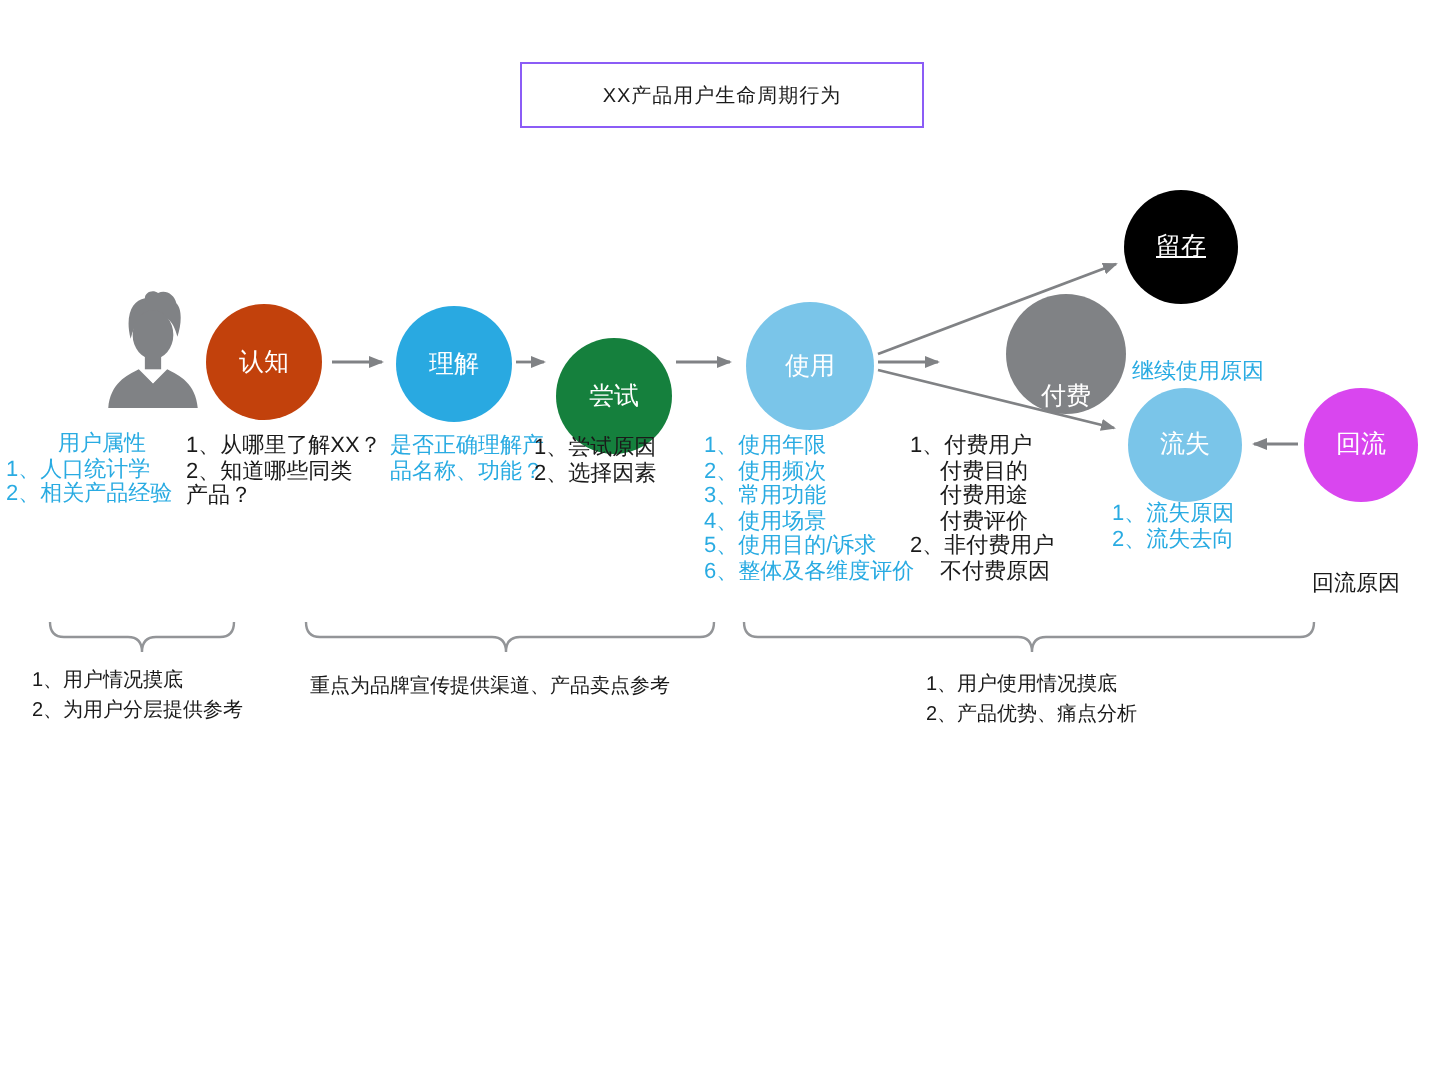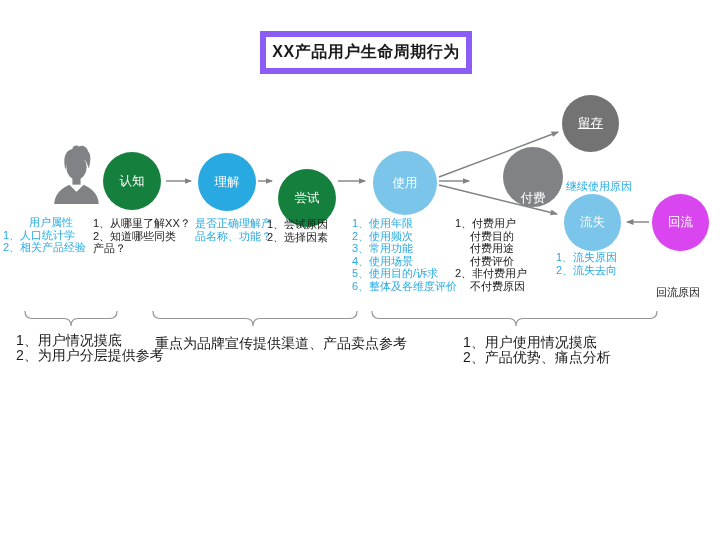--- a/index.html
+++ b/index.html
@@ -10,23 +10,23 @@
     background: #fff;
     overflow: hidden;
     font-family: "Liberation Sans", "DejaVu Sans", sans-serif;
     color: var(--body-text, #1a1a1a);
   }
 
   .title-box {
     position: absolute;
     left: 260px; top: 31px;
     width: 200px; height: 31px;
-    border: 6px solid #8b5cf6;
+    border: 1px solid #8b5cf6;
     display: flex; align-items: center; justify-content: center;
-    font-size: 16px; font-weight: bold;
+    font-size: 10px; font-weight: normal;
     letter-spacing: 0.5px;
   }
 
   .stage {
     position: absolute;
     border-radius: 50%;
     display: flex; align-items: center; justify-content: center;
     color: #fff; font-size: 12.5px;
   }
 
@@ -56,21 +56,21 @@
   .note-payment div:nth-child(2),
   .note-payment div:nth-child(3),
   .note-payment div:nth-child(4),
   .note-payment div:nth-child(6) { padding-left: 15px; }
   .note-retention { left: 566px; top: 160px; margin-top: 20px; }
   .note-churn { left: 556px; top: 251px; }
   .note-return { left: 656px; top: 253px; margin-top: 33px; }
 
   .summary {
     position: absolute;
-    font-size: 14px;
+    font-size: 10px;
     line-height: 15px;
     white-space: nowrap;
   }
   .summary-persona { left: 16px; top: 333px; }
   .summary-brand   { left: 155px; top: 336px; }
   .summary-usage   { left: 463px; top: 335px; }
 </style>
 </head>
 <body>
 
@@ -103,36 +103,36 @@
   <svg class="avatar" viewBox="0 0 54 60">
     <g fill="#808285">
       <path d="M16,24 C13,12 17,5 23,4 C23,1 27,-0.5 29.5,1.5 C33,-0.5 37.5,2 38.5,6.5 C41.5,9.5 41,17 39,23 C37,14.5 33,12 27,12 C21,12.5 18,16 16,24 Z"></path>
       <ellipse cx="27" cy="22" rx="10" ry="12"></ellipse>
       <rect x="23" y="30" width="8" height="9"></rect>
       <path d="M5,58 C6,46 14,42 20,39 L27,46 L34,39 C40,42 48,46 49,58 Z"></path>
     </g>
     <path d="M20.5,38.5 L27,45.8 L33.5,38.5 L27,42 Z" fill="#ffffff"></path>
   </svg>
 
-  <div class="stage" style="left: 103px; top: 152px; width: 58px; height: 58px; background-color: #15803d;">
+  <div class="stage" style="left: 103px; top: 152px; width: 58px; height: 58px; background-color: #c2410c;">
     <span>认知</span>
   </div>
   <div class="stage" style="left: 198px; top: 153px; width: 58px; height: 58px; background-color: rgb(41, 169, 225);">
     <span>理解</span>
   </div>
   <div class="stage" style="left: 278px; top: 169px; width: 58px; height: 58px; background-color: #15803d;">
     <span>尝试</span>
   </div>
   <div class="stage" style="left: 373px; top: 151px; width: 64px; height: 64px; background-color: rgb(122, 197, 233);">
     <span>使用</span>
   </div>
   <div class="stage" style="left: 503px; top: 147px; width: 60px; height: 60px; background-color: rgb(128, 130, 133); align-items: flex-end;">
     <span>付费</span>
   </div>
-  <div class="stage" style="left: 562px; top: 95px; width: 57px; height: 57px; background-color: #737373; text-decoration: underline;">
+  <div class="stage" style="left: 562px; top: 95px; width: 57px; height: 57px; background-color: #000000; text-decoration: underline;">
     <span>留存</span>
   </div>
   <div class="stage" style="left: 564px; top: 194px; width: 57px; height: 57px; background-color: rgb(122, 197, 233);">
     <span>流失</span>
   </div>
   <div class="stage" style="left: 652px; top: 194px; width: 57px; height: 57px; background-color: #d946ef;">
     <span>回流</span>
   </div>
 
   <div class="note blue note-persona">

